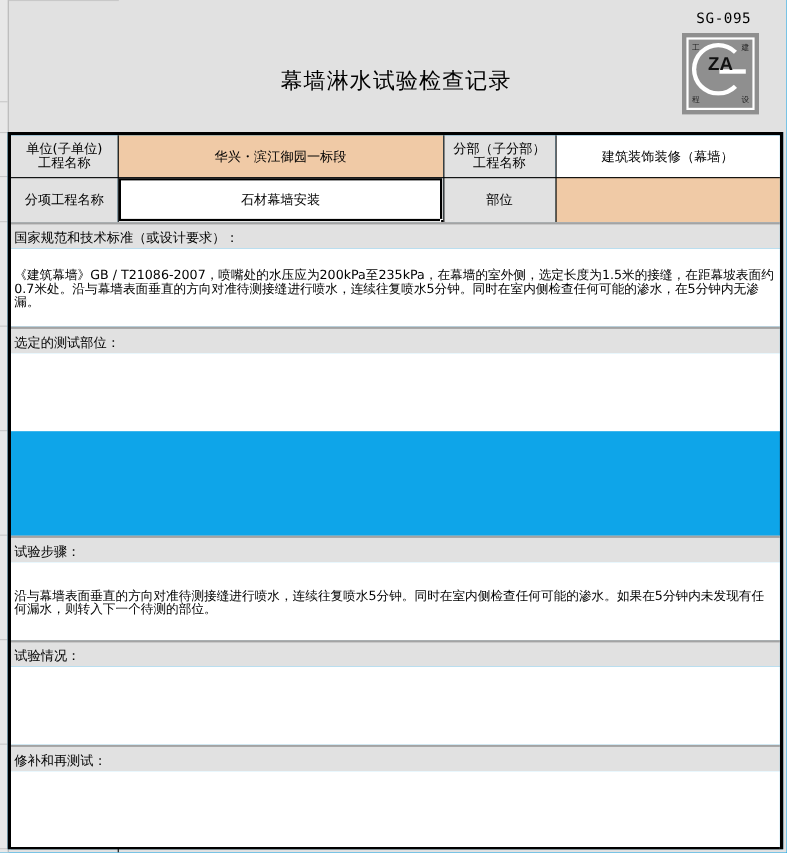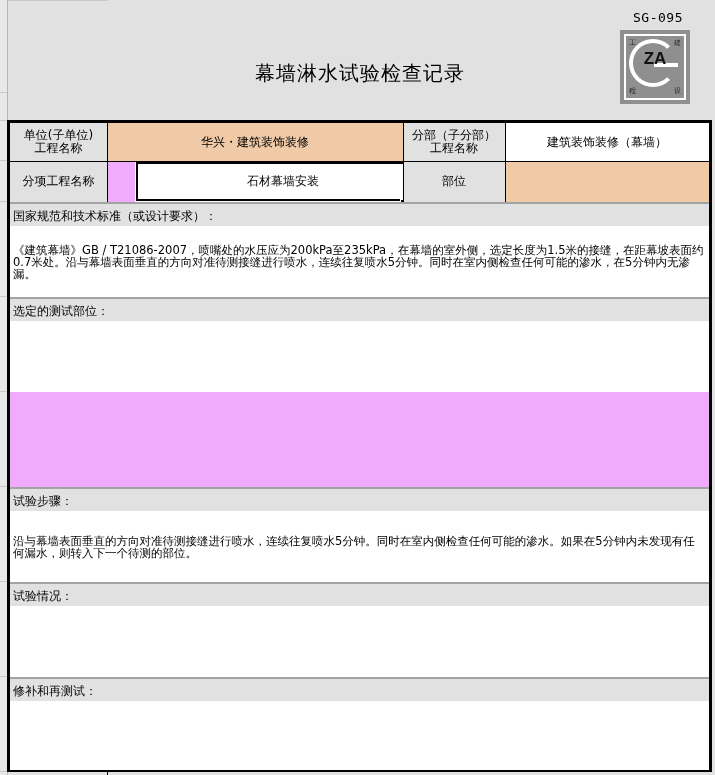--- a/index.html
+++ b/index.html
@@ -34,28 +34,28 @@
   .logo .za {
     position:absolute; left:18px; top:19px; width:34px; text-align:center;
     font-family:"Liberation Sans", sans-serif; font-weight:bold; font-size:17px; color:#111;
   }
   .logo .c { position:absolute; font-size:7px; color:#222; }
   .title {
     position:absolute; left:160px; top:60px; width:400px; text-align:center; font-size:20px; letter-spacing:1px;
   }
   .sheet {
     position:absolute; left:7px; top:120px; width:705px; height:652px;
-    border:3px solid #000; border-bottom:2px solid #000; box-sizing:border-box; background:#f0abfc;text-decoration:underline;
+    border:3px solid #000; border-bottom:2px solid #000; box-sizing:border-box; background:#0ea5e9;text-decoration:underline;
   }
   .cell { position:absolute; box-sizing:border-box; display:flex; align-items:center; justify-content:center;
     text-align:center; font-size:12px; line-height:13px; }
   .gray { background:#e1e1e1; }
   .peach { background:#f0caa6; }
   .white { background:#fff; }
-  .sel { outline:2px solid #000; outline-offset:-3px; box-shadow:inset 0 0 0 1px #fff;margin-left:28px; }
+  .sel { outline:2px solid #000; outline-offset:-3px; box-shadow:inset 0 0 0 1px #fff; }
   .handle { position:absolute; width:5px; height:5px; background:#000; border:1px solid #fff; }
   .sec { position:absolute; left:0; width:699px; }
   .sec .hd { height:24px; background:#e1e1e1; font-size:12px; line-height:24px; padding-left:3px; border-top:2px solid #a3a3a3; box-sizing:border-box; }
   .sec .bd { background:#fff; font-size:11.5px; line-height:12px; padding:0 3px; box-sizing:border-box; display:flex; align-items:center; }
   .vline { position:absolute; width:1px; background:#000; }
   .hline { position:absolute; height:1px; background:#000; }
 </style>
 </head>
 <body>
 
@@ -83,21 +83,21 @@
   <span class="c" style="right:9px;top:8px">建</span>
   <span class="c" style="left:9px;bottom:8px">程</span>
   <span class="c" style="right:9px;bottom:8px">设</span>
 </div>
 <div class="title">幕墙淋水试验检查记录</div>
 
 <div class="sheet">
 
   <div class="cell gray" style="left:0;top:0;width:97px;height:38px;white-space:pre-line">单位(子单位)
 工程名称</div>
-  <div class="cell peach" style="left:97px;top:0;width:296px;height:38px">华兴・建筑装饰装修</div>
+  <div class="cell peach" style="left:97px;top:0;width:296px;height:38px">华兴・滨江御园一标段</div>
   <div class="cell gray" style="left:393px;top:0;width:102px;height:38px;white-space:pre-line">分部（子分部）
 工程名称</div>
   <div class="cell white" style="left:495px;top:0;width:204px;height:38px">建筑装饰装修（幕墙）</div>
 
   <div class="cell gray" style="left:0;top:38px;width:97px;height:41px">分项工程名称</div>
   <div class="cell white sel" style="left:97px;top:38px;width:296px;height:41px">石材幕墙安装</div>
   <div class="handle" style="left:390px;top:76px"></div>
   <div class="cell gray" style="left:393px;top:38px;width:102px;height:41px">部位</div>
   <div class="cell peach" style="left:495px;top:38px;width:204px;height:41px"></div>
 

